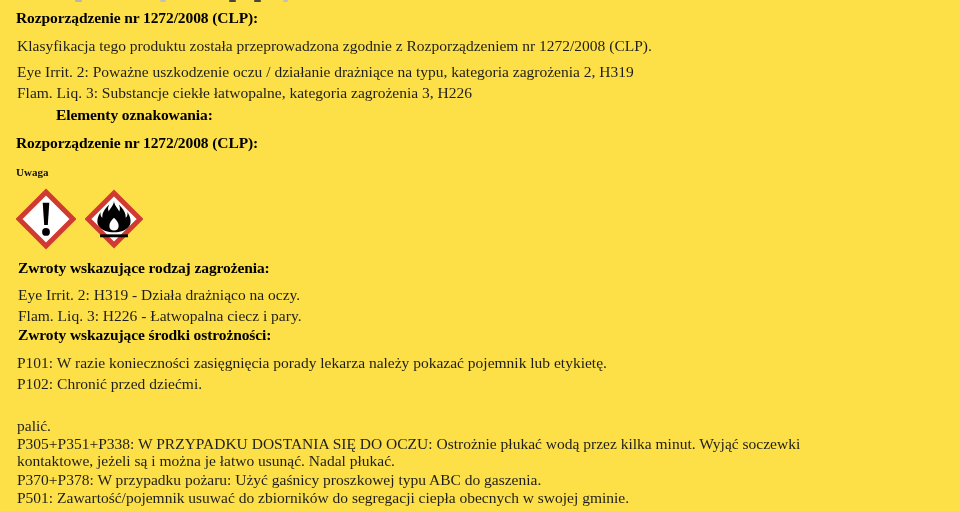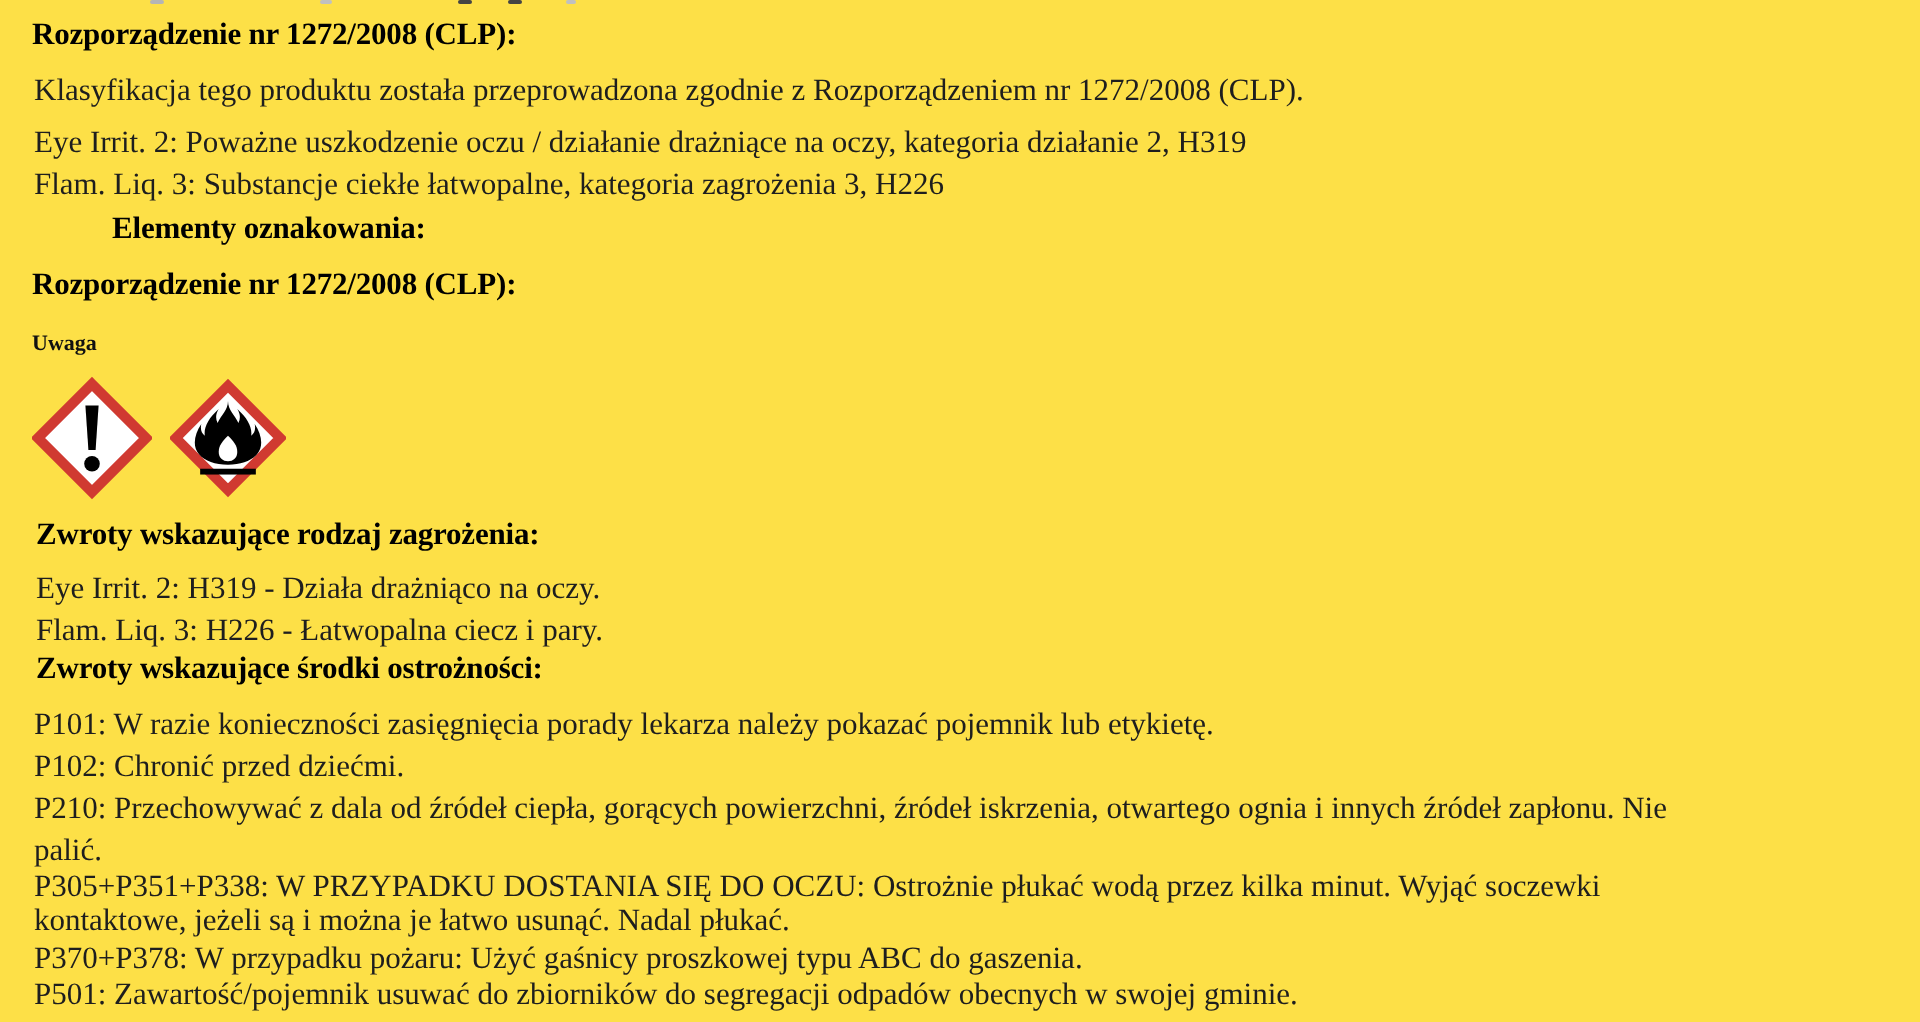--- a/index.html
+++ b/index.html
@@ -51,21 +51,21 @@
   <div class="frag" style="left:75px;width:7px;background:#b5b5b5;"></div>
   <div class="frag" style="left:160px;width:6px;background:#c0c0c0;"></div>
   <div class="frag" style="left:229px;width:7px;background:#444444;"></div>
   <div class="frag" style="left:254px;width:7px;background:#444444;"></div>
   <div class="frag" style="left:283px;width:5px;background:#c0c0c0;"></div>
 
   <div class="line h" style="top:9px;left:16px;">Rozporządzenie nr 1272/2008 (CLP):</div>
 
   <div class="line" style="top:37px;left:17px;text-align:center;">Klasyfikacja tego produktu została przeprowadzona zgodnie z Rozporządzeniem nr 1272/2008 (CLP).</div>
 
-  <div class="line" style="top:63px;left:17px;">Eye Irrit. 2: Poważne uszkodzenie oczu / działanie drażniące na oczy, kategoria działanie 2, H319</div>
+  <div class="line" style="top:63px;left:17px;">Eye Irrit. 2: Poważne uszkodzenie oczu / działanie drażniące na typu, kategoria zagrożenia 2, H319</div>
   <div class="line" style="top:84px;left:17px;">Flam. Liq. 3: Substancje ciekłe łatwopalne, kategoria zagrożenia 3, H226</div>
 
   <div class="line h" style="top:106px;left:16px;margin-left:40px;">Elementy oznakowania:</div>
 
   <div class="line h" style="top:134px;left:16px;">Rozporządzenie nr 1272/2008 (CLP):</div>
 
   <div class="line signal" style="top:163px;left:16px;">Uwaga</div>
 
   <span class="picto" style="left:16px;">
     <svg width="60" height="62" viewBox="0 0 100 100" xmlns="http://www.w3.org/2000/svg">
@@ -86,20 +86,19 @@
 
   <div class="line h" style="top:259px;left:18px;">Zwroty wskazujące rodzaj zagrożenia:</div>
 
   <div class="line" style="top:286px;left:18px;">Eye Irrit. 2: H319 - Działa drażniąco na oczy.</div>
   <div class="line" style="top:307px;left:18px;">Flam. Liq. 3: H226 - Łatwopalna ciecz i pary.</div>
 
   <div class="line h" style="top:326px;left:18px;">Zwroty wskazujące środki ostrożności:</div>
 
   <div class="line" style="top:354px;left:17px;text-align:right;">P101: W razie konieczności zasięgnięcia porady lekarza należy pokazać pojemnik lub etykietę.</div>
   <div class="line" style="top:375px;left:17px;">P102: Chronić przed dziećmi.</div>
-  <div class="line" style="top:396px;left:17px;">P210: Przechowywać z dala od źródeł ciepła, gorących powierzchni, źródeł iskrzenia, otwartego ognia i innych źródeł zapłonu. Nie</div>
   <div class="line" style="top:417px;left:17px;">palić.</div>
   <div class="line" style="top:435px;left:17px;">P305+P351+P338: W PRZYPADKU DOSTANIA SIĘ DO OCZU: Ostrożnie płukać wodą przez kilka minut. Wyjąć soczewki</div>
   <div class="line" style="top:452px;left:17px;">kontaktowe, jeżeli są i można je łatwo usunąć. Nadal płukać.</div>
   <div class="line" style="top:471px;left:17px;">P370+P378: W przypadku pożaru: Użyć gaśnicy proszkowej typu ABC  do gaszenia.</div>
-  <div class="line" style="top:489px;left:17px;">P501: Zawartość/pojemnik usuwać do zbiorników do segregacji odpadów obecnych w swojej gminie.</div>
+  <div class="line" style="top:489px;left:17px;">P501: Zawartość/pojemnik usuwać do zbiorników do segregacji ciepła obecnych w swojej gminie.</div>
 
 </div>
 
 </body></html>

